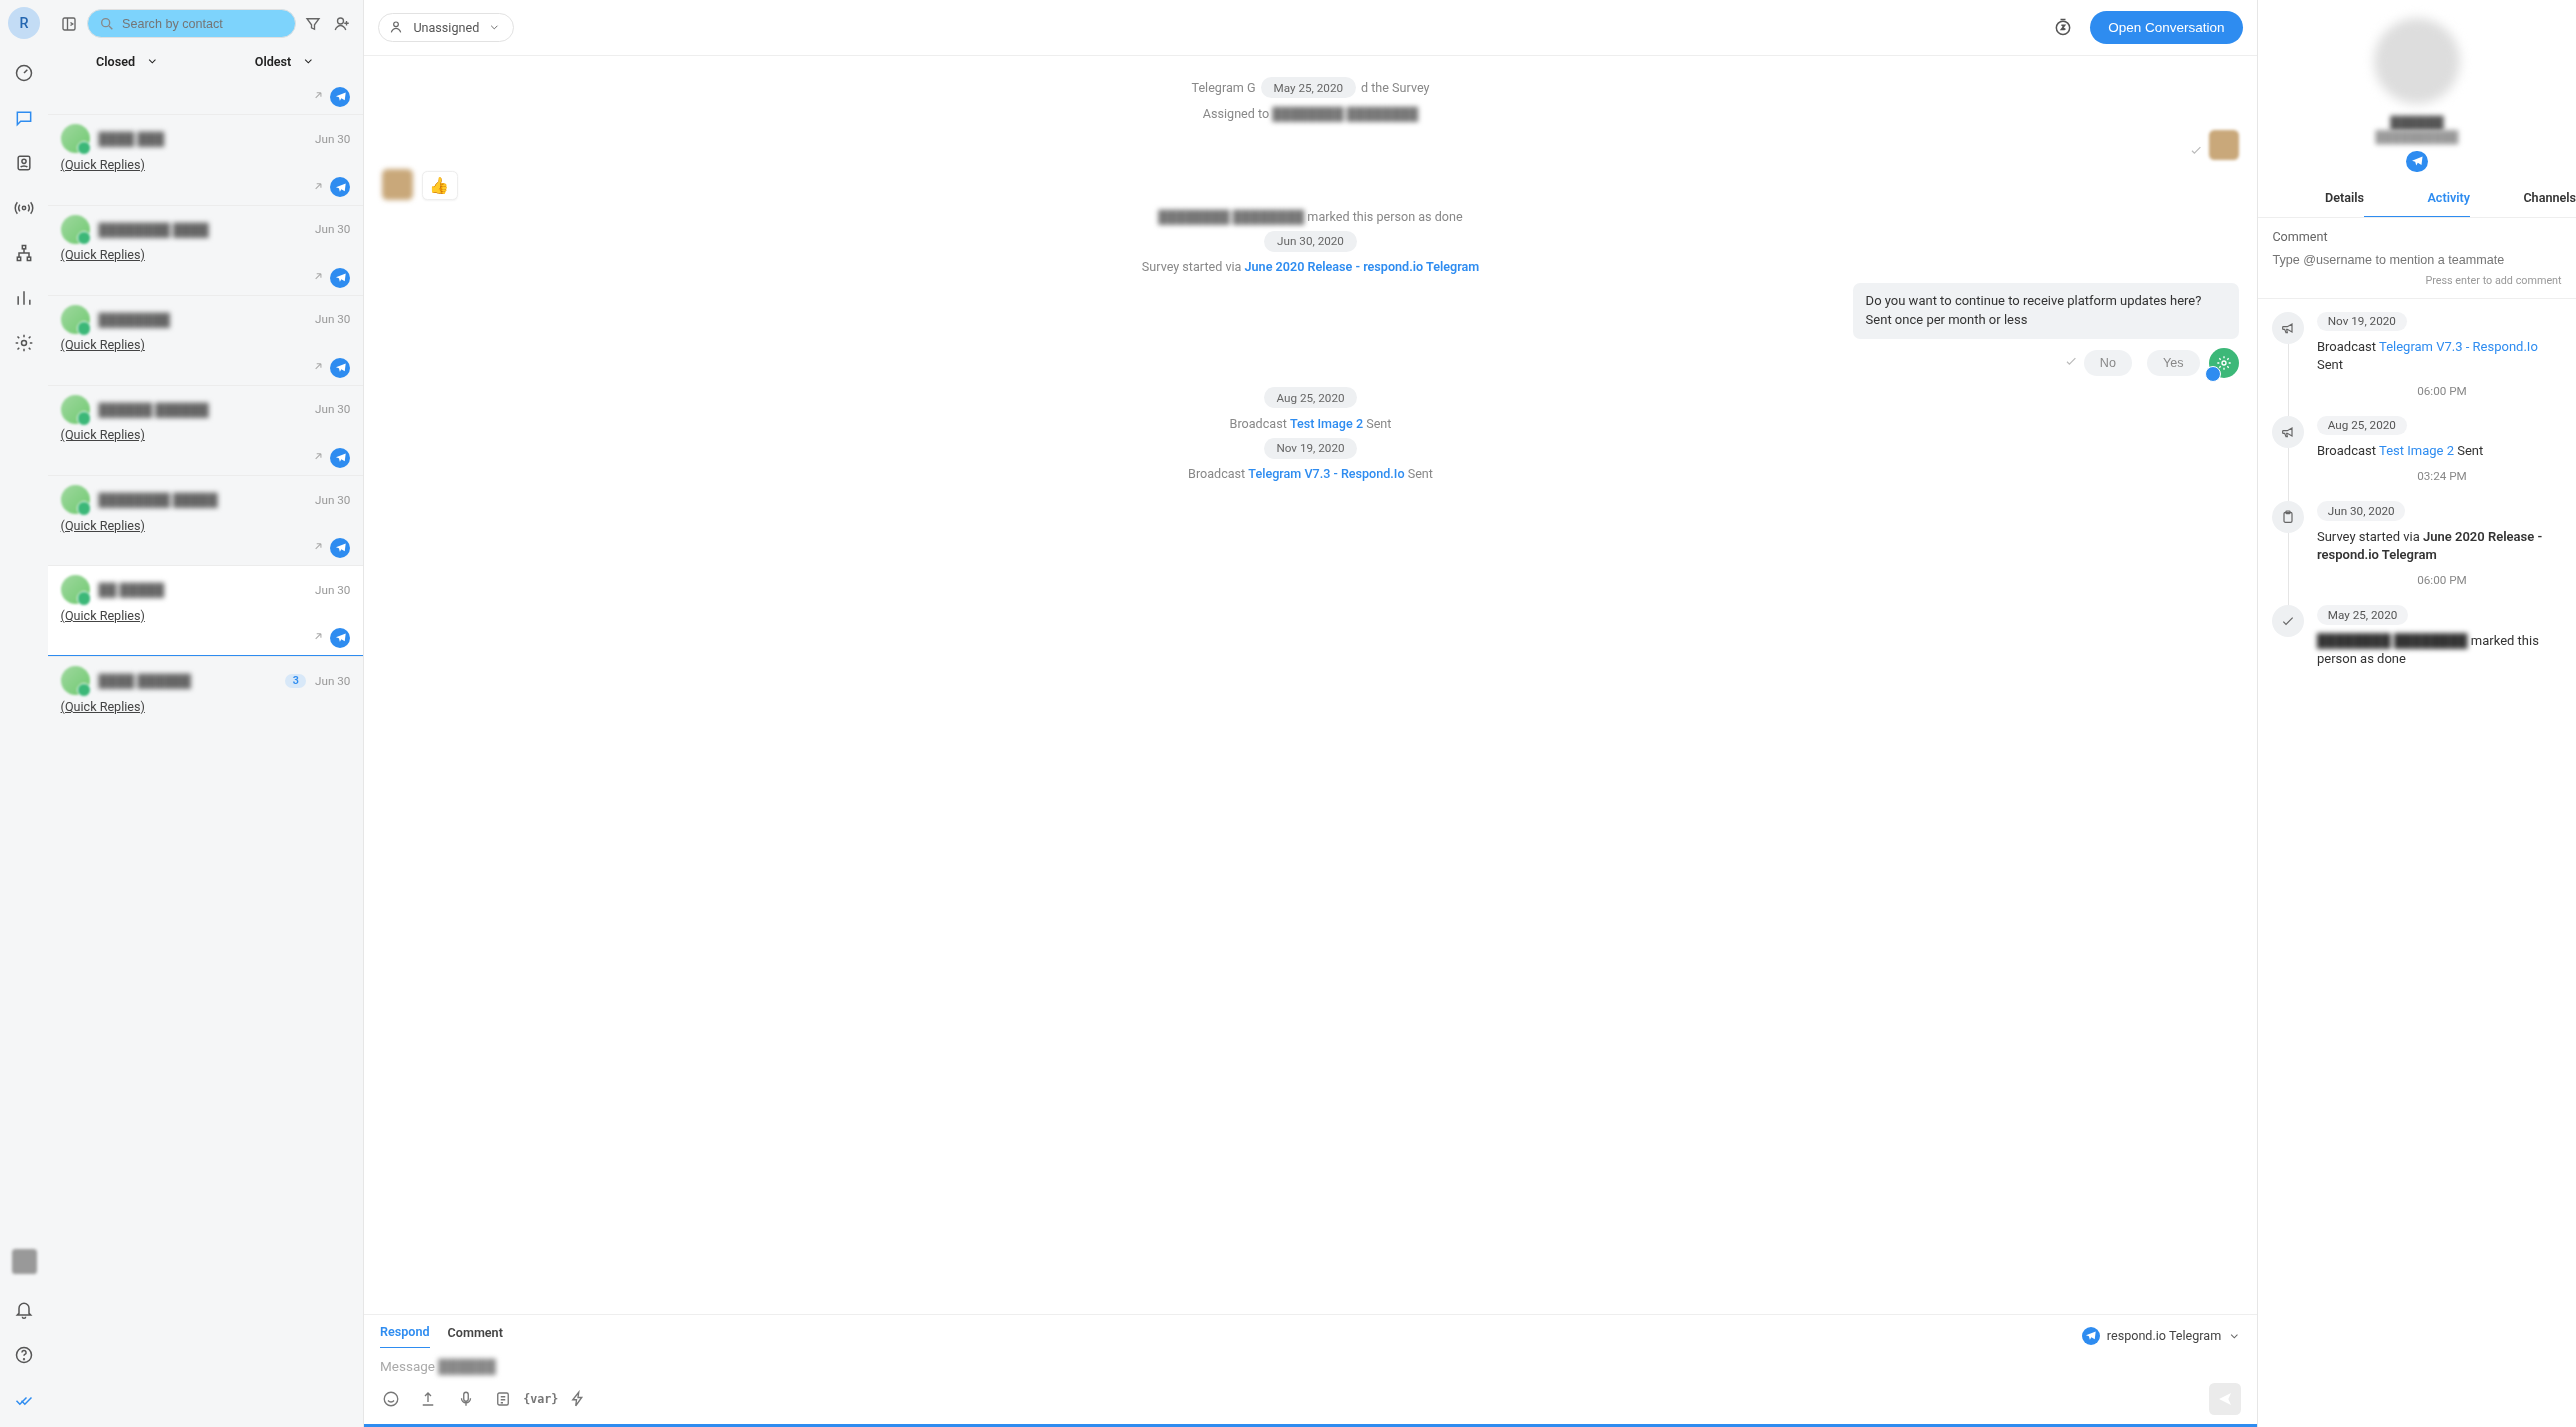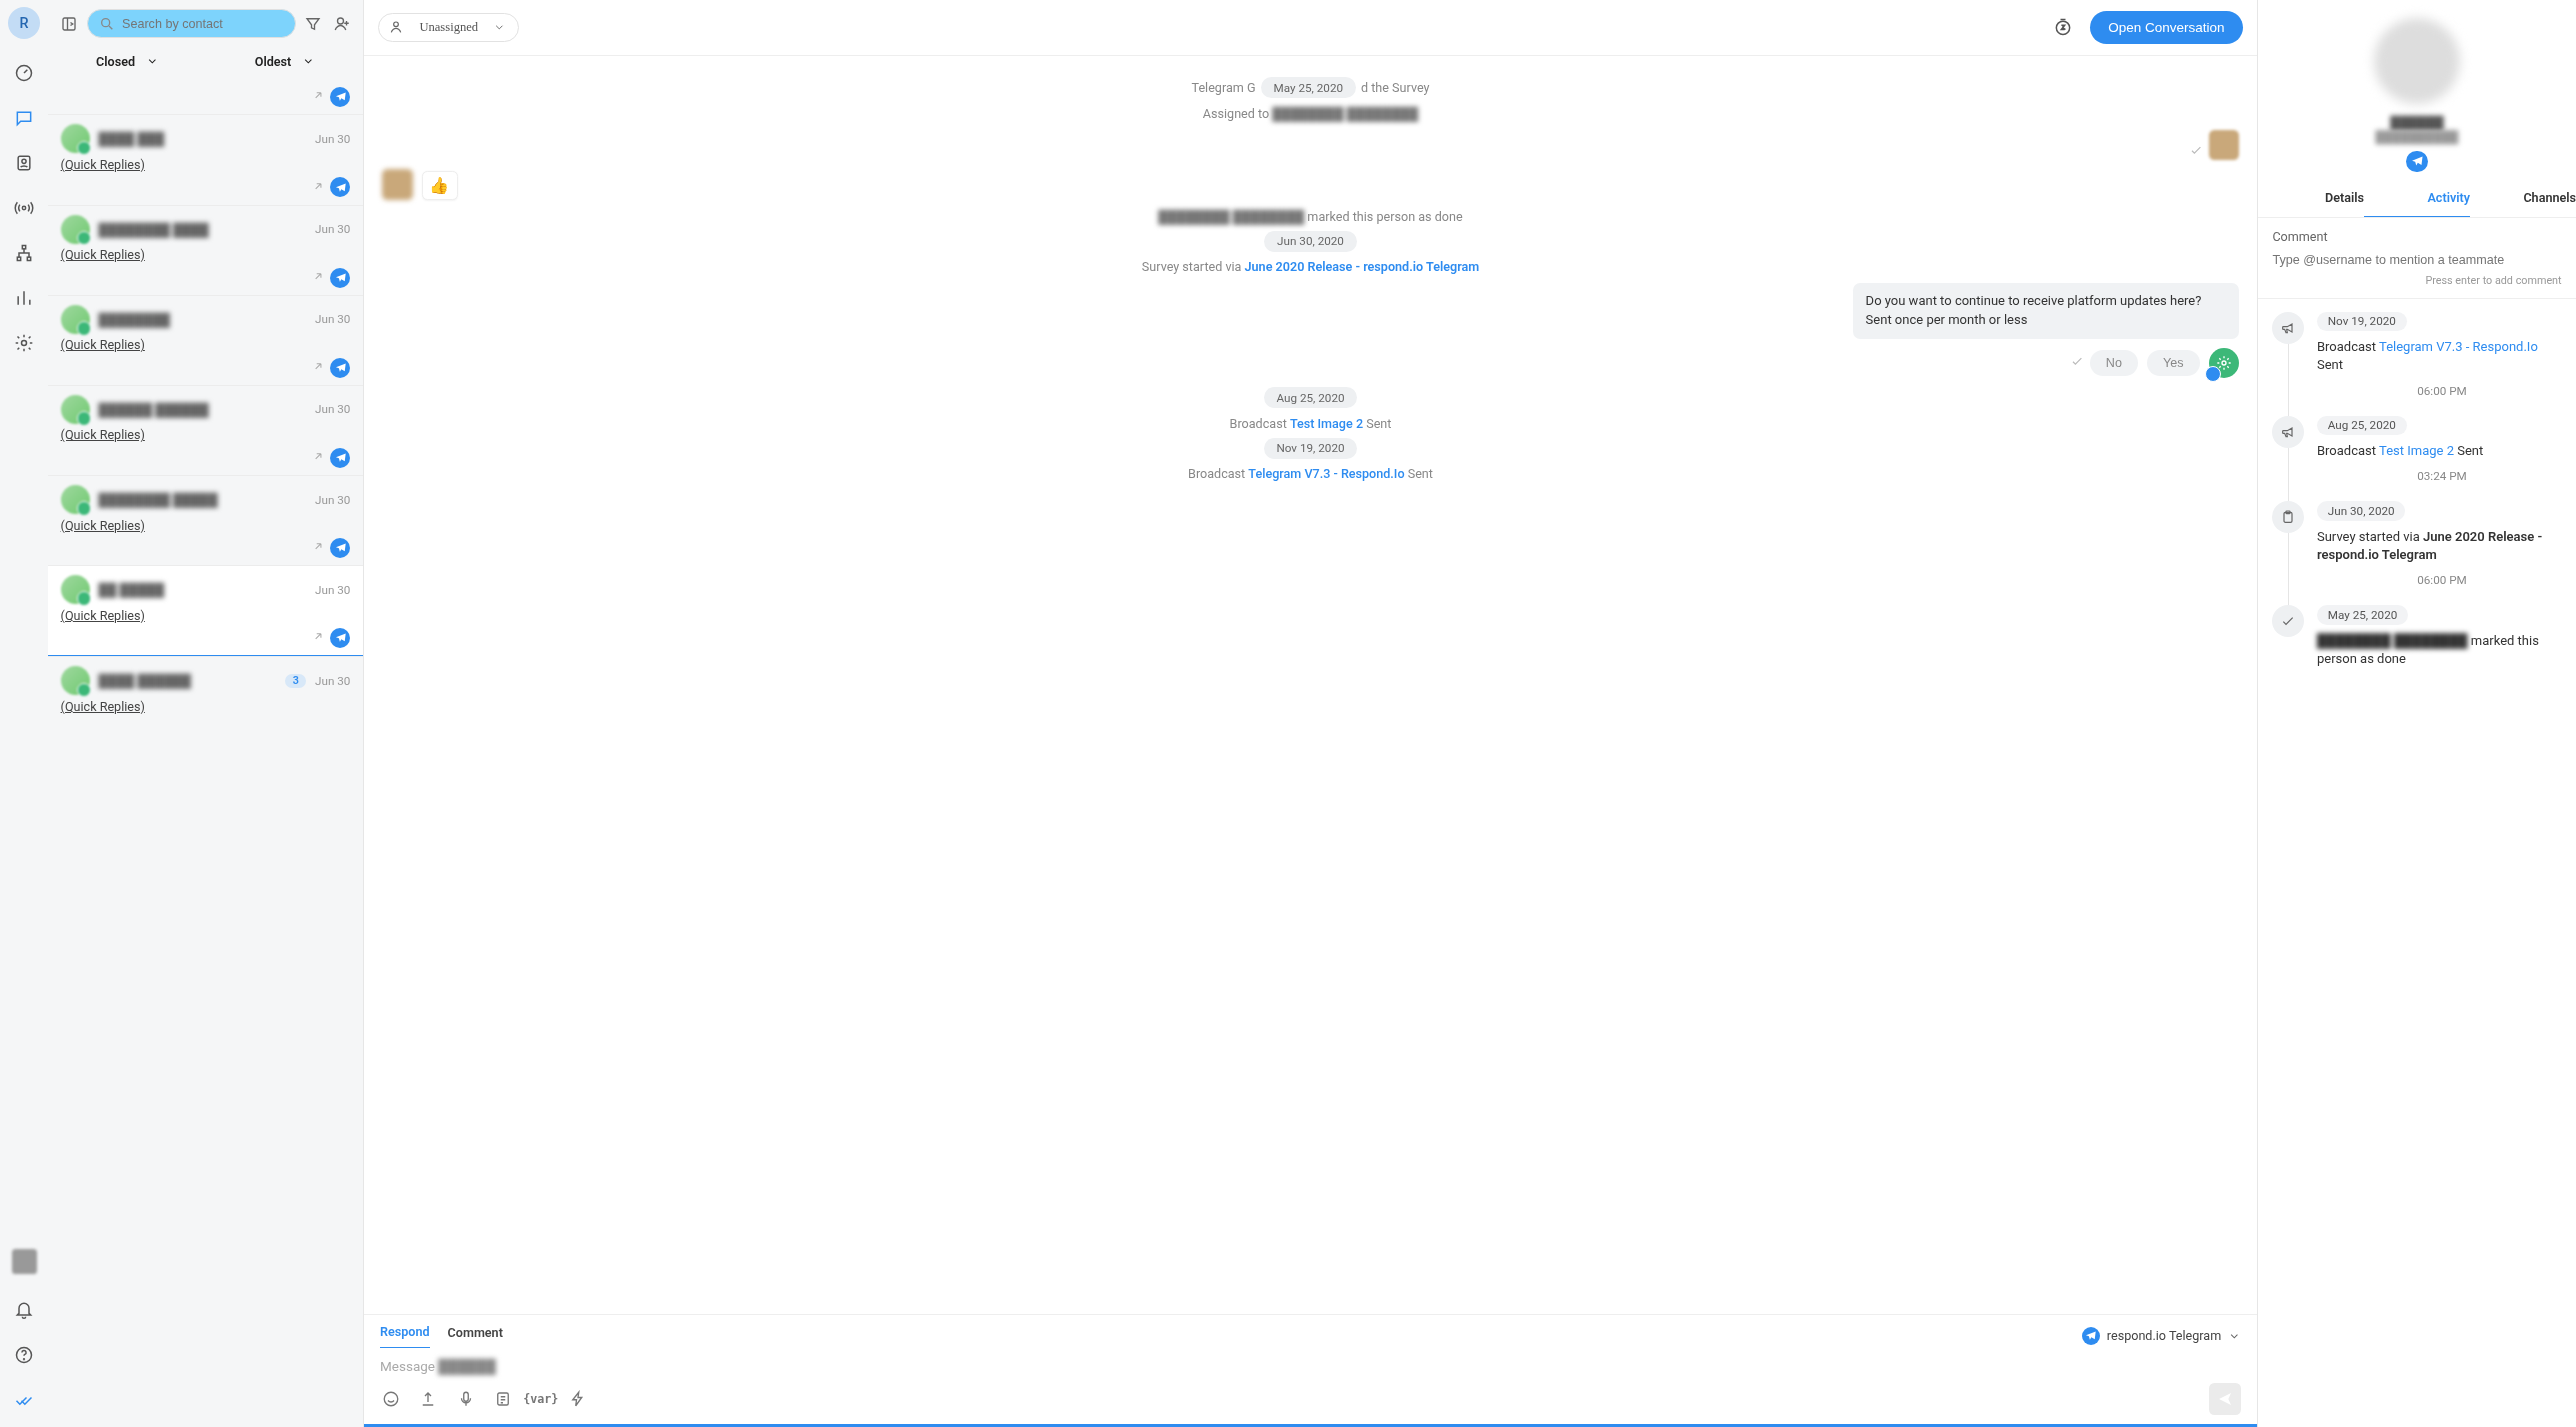--- a/index.html
+++ b/index.html
@@ -123,23 +123,23 @@
   background: #fff;
   display: flex; flex-direction: column;
   border-right: 0.9px solid #e6e6e6;
   min-width: 0;
 }
 .convo-header {
   display: flex; align-items: center; gap: 10.8px;
   padding: 10.8px 14.4px; border-bottom: 0.9px solid #eee;
 }
 .assignee-dd {
-  display: flex; align-items: center; gap: 15px;
+  display: flex; align-items: center; gap: 9px;
   border: 0.9px solid #e2e2e2; border-radius: 20px;
-  padding: 5.4px 12.6px 5.4px 9px; color: #555; cursor: pointer; font-family: Liberation Serif, serif;
+  padding: 5.4px 12.6px 5.4px 9px; color: #555; cursor: pointer;
 }
 .assignee-dd svg { width: 16px; height: 16px; stroke: #666; fill: none; stroke-width: 1.8;}
 .assignee-dd .chev { width: 12.6px; height: 12.6px; }
 .convo-header .spacer { flex: 1; }
 .snooze-btn {
   width: 32px; height: 32px; display: flex; align-items: center; justify-content: center;
   cursor: pointer; color: #555;
 }
 .snooze-btn svg { width: 20px; height: 20px; stroke: currentColor; fill: none; stroke-width: 1.8;}
 .open-convo-btn {
@@ -181,21 +181,21 @@
   width: 14.4px; height: 14.4px; border-radius: 50%; background: #2e8cf0;
   border: 1.8px solid #fff;
 }
 .check-tick { color: #bbb; margin-right: -3.6px;}
 .check-tick svg { width: 14.4px; height: 14.4px; stroke: currentColor; fill: none; stroke-width: 2;}
 .reaction {
   background: #fff; border: 0.9px solid #eee; border-radius: 5.4px;
   padding: 3.6px 7.2px; font-size: 16px;
   box-shadow: 0 0.9px 1.8px rgba(0,0,0,0.05);
 }
-.yn-btns { display: flex; gap: 9px; }
+.yn-btns { display: flex; gap: 15px; }
 .yn-btn {
   background: #f0f2f4; border: none; border-radius: 16px;
   padding: 6.3px 16px; color: #888; font-size: 12.6px; cursor: pointer;
 }
 
 
 .composer {
   border-top: 0.9px solid #eee; padding: 9px 16px 5.4px;
 }
 .composer-tabs { display: flex; align-items: center; gap: 18px; }

